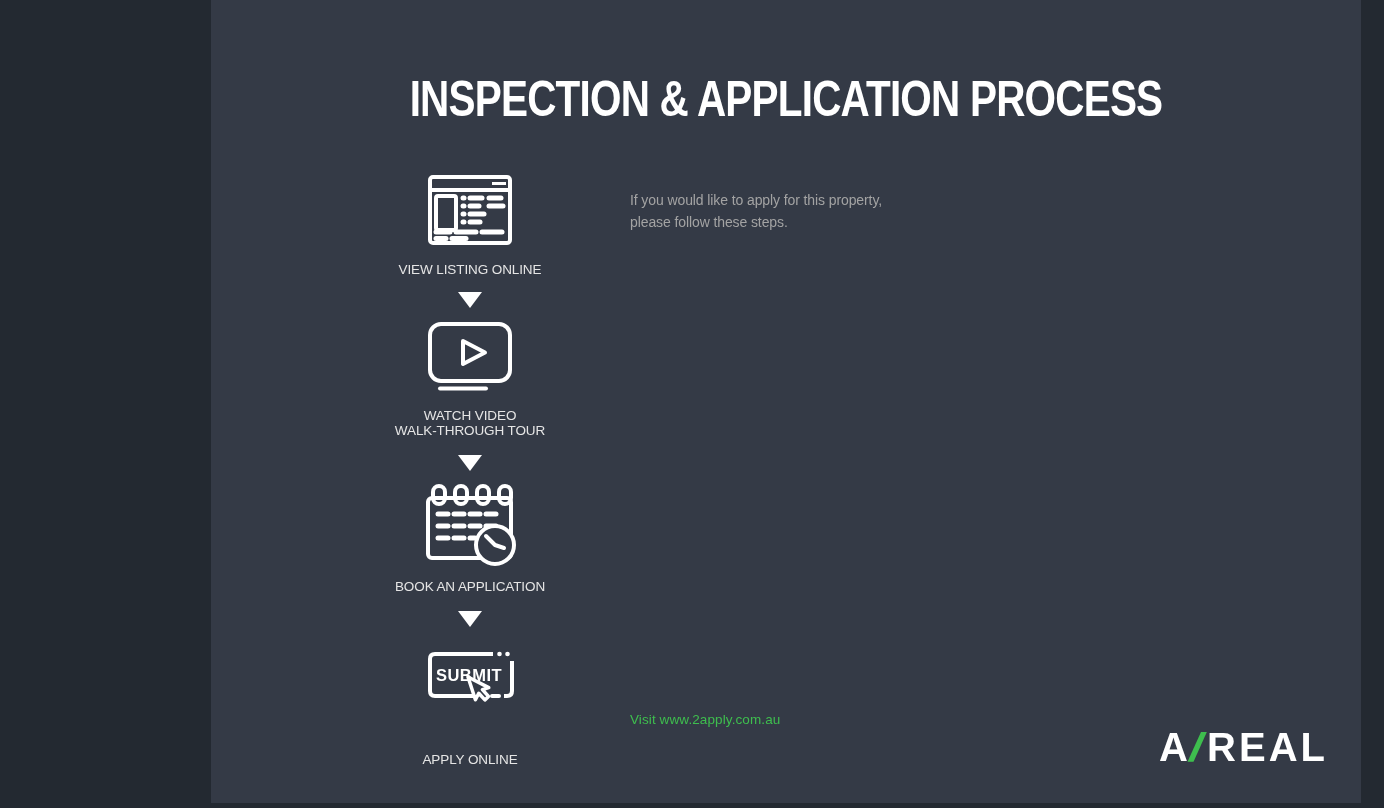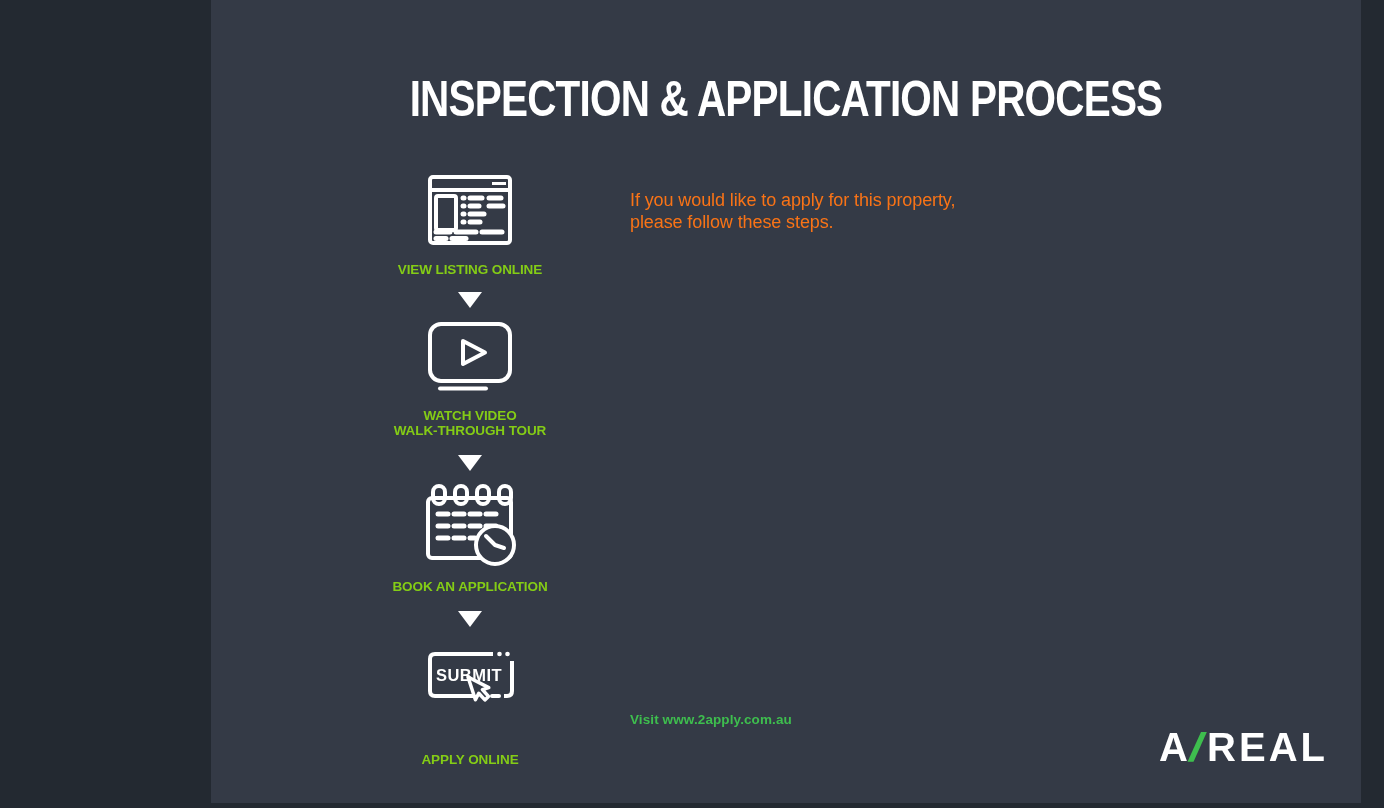--- a/index.html
+++ b/index.html
@@ -16,31 +16,31 @@
     position:absolute;top:74px;left:0;width:100%;margin:0;
     text-align:center;color:#ffffff;
     font-size:50px;font-weight:700;letter-spacing:-1px;line-height:50px;
     transform:scaleX(0.81);transform-origin:center;
     white-space:nowrap;
   }
   .icon{position:absolute;}
   .icon svg{display:block;stroke:#ffffff;fill:none;}
   .step-label{
     position:absolute;left:117px;width:284px;text-align:center;
-    color:#84cc16;font-size:13.5px;font-weight:700;line-height:15px;
+    color:#e5e5e5;font-size:13.5px;font-weight:400;line-height:15px;
     letter-spacing:-0.1px;white-space:pre-line;
   }
   .step-desc{
     position:absolute;left:419px;
-    color:#f97316;font-size:18px;line-height:22px;letter-spacing:-0.1px;
+    color:#a3a3a3;font-size:14px;line-height:22px;letter-spacing:-0.1px;
     white-space:pre-line;
   }
   .apply-link{
     position:absolute;left:419px;top:712px;
-    color:#3EBE4E;font-size:13.5px;font-weight:700;letter-spacing:0.1px;
+    color:#3EBE4E;font-size:13.5px;font-weight:400;letter-spacing:0.1px;
   }
   .down-arrow{
     position:absolute;left:247px;width:0;height:0;
     border-left:12px solid transparent;border-right:12px solid transparent;
     border-top:16px solid #ffffff;
   }
   .logo{
     position:absolute;right:33px;top:727px;
     color:#ffffff;font-size:40px;font-weight:700;letter-spacing:3px;
     line-height:40px;white-space:nowrap;

